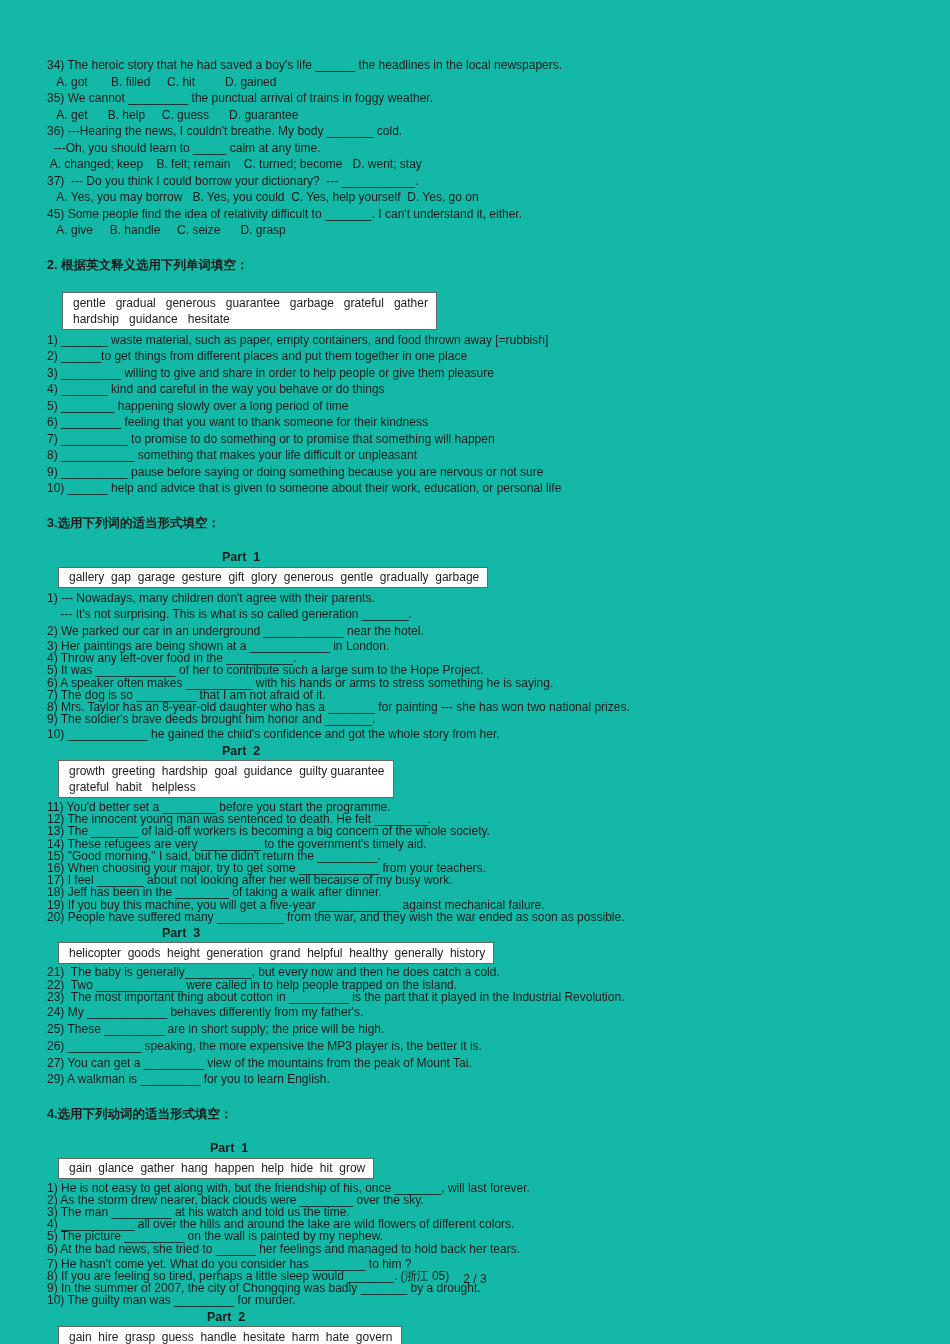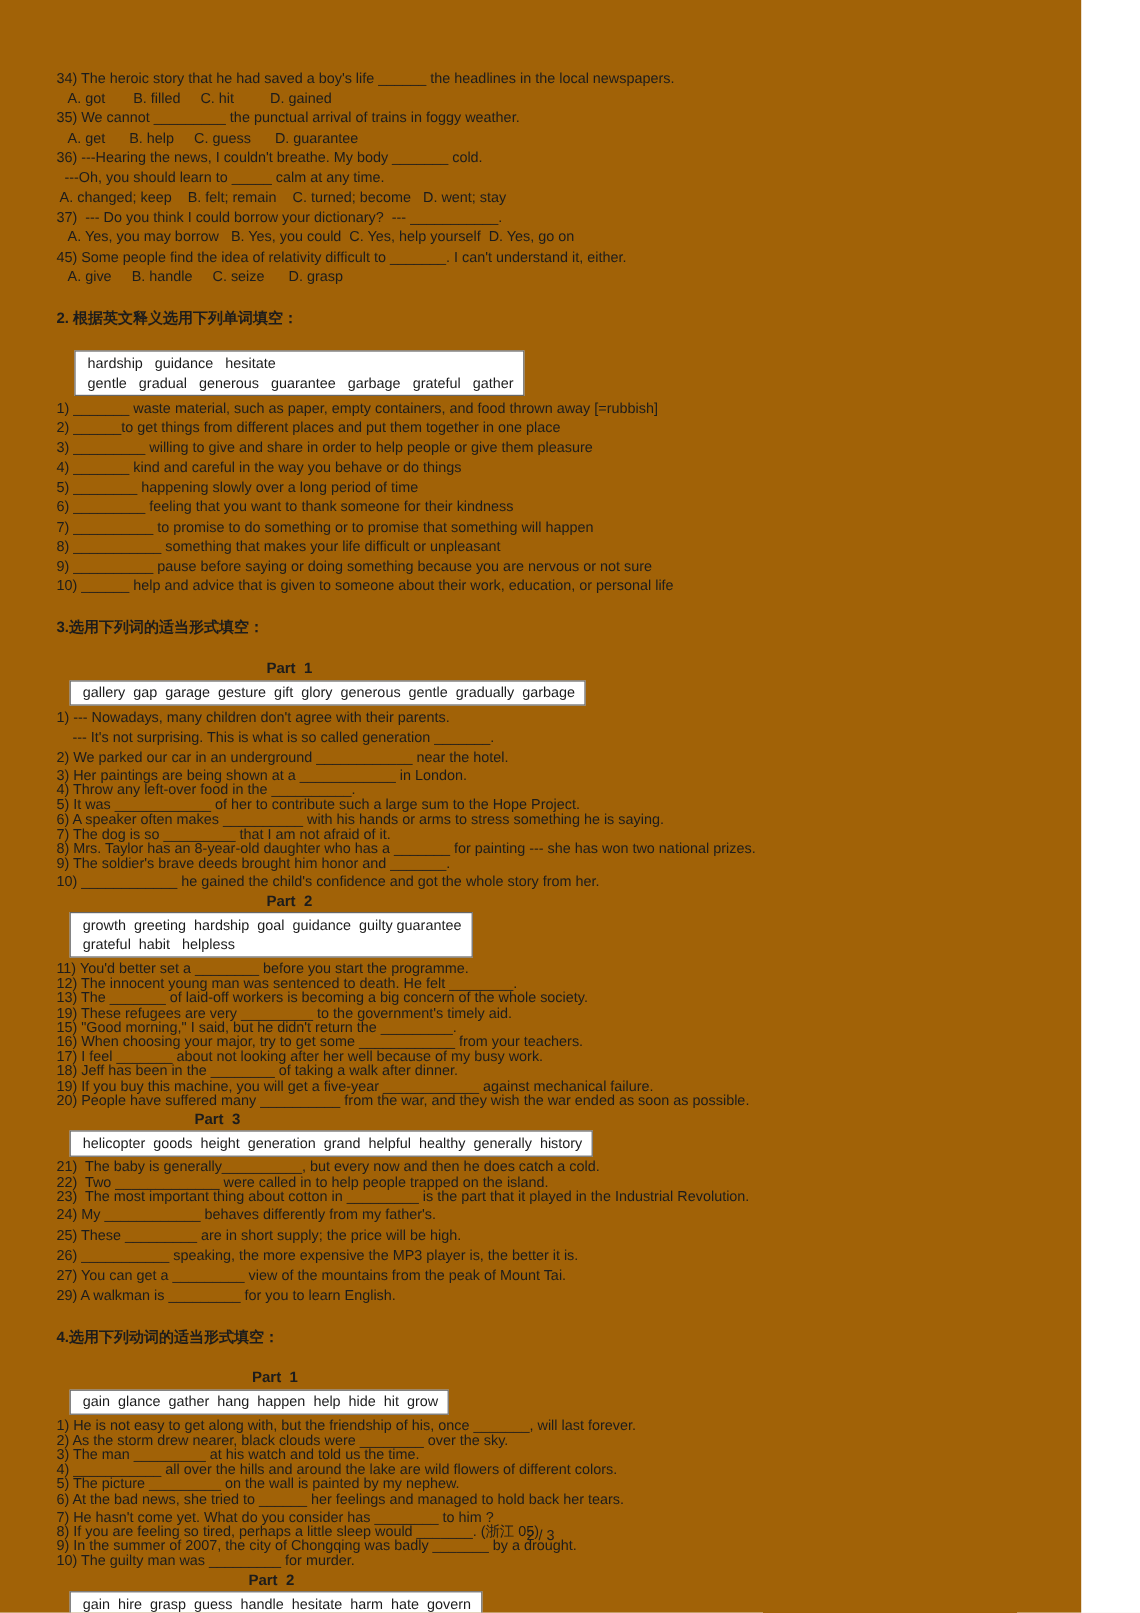--- a/index.html
+++ b/index.html
@@ -1,19 +1,19 @@
 <!DOCTYPE html>
 <html><head>
 <meta charset="utf-8">
 <style>
   html,body { margin:0; padding:0; background:#ffffff; }
   .page {
-    position:relative; width:873px; height:1344px; background:#a16207;
+    position:relative; width:950px; height:1344px; background:#14b8a6;
     font-family:"Liberation Sans","DejaVu Sans",sans-serif;
-    color:#1c1c1c; overflow:hidden;padding-left:28px;
+    color:#1c1c1c; overflow:hidden;
   }
   .content { position:absolute; top:58px; left:47px; right:16px; }
   .line { white-space:pre; font-size:12px; line-height:15px; margin:0 0 1.5px 0; }
   .line.tight { line-height:12.2px; margin-bottom:0; }
   .heading { white-space:pre; font-weight:700; font-size:12.5px; line-height:16px; margin:19px 0; }
   .part { white-space:pre; font-weight:700; font-size:12.5px; line-height:15px; margin:1px 0 0 0; }
   .box {
     width:fit-content; border:1px solid #666; background:#ffffff;
     padding:1.5px 8px 1.5px 10px; margin:1.5px 0 2.5px 11px;
     font-size:12px; line-height:16.5px; white-space:pre;
@@ -33,21 +33,21 @@
       <div class="line">35) We cannot _________ the punctual arrival of trains in foggy weather.</div>
       <div class="line">   A. get      B. help     C. guess      D. guarantee</div>
       <div class="line">36) ---Hearing the news, I couldn't breathe. My body _______ cold.</div>
       <div class="line">  ---Oh, you should learn to _____ calm at any time.</div>
       <div class="line"> A. changed; keep    B. felt; remain    C. turned; become   D. went; stay</div>
       <div class="line">37)  --- Do you think I could borrow your dictionary?  --- ___________.</div>
       <div class="line">   A. Yes, you may borrow   B. Yes, you could  C. Yes, help yourself  D. Yes, go on</div>
       <div class="line">45) Some people find the idea of relativity difficult to _______. I can't understand it, either.</div>
       <div class="line">   A. give     B. handle     C. seize      D. grasp</div>
       <div class="heading">2. 根据英文释义选用下列单词填空：</div>
-      <div class="box" style="margin-left: 15px;"><div>hardship   guidance   hesitate</div><div>gentle   gradual   generous   guarantee   garbage   grateful   gather</div></div>
+      <div class="box" style="margin-left: 15px;"><div>gentle   gradual   generous   guarantee   garbage   grateful   gather</div><div>hardship   guidance   hesitate</div></div>
       <div class="line">1) _______ waste material, such as paper, empty containers, and food thrown away [=rubbish]</div>
       <div class="line">2) ______to get things from different places and put them together in one place</div>
       <div class="line">3) _________ willing to give and share in order to help people or give them pleasure</div>
       <div class="line">4) _______ kind and careful in the way you behave or do things</div>
       <div class="line">5) ________ happening slowly over a long period of time</div>
       <div class="line">6) _________ feeling that you want to thank someone for their kindness</div>
       <div class="line">7) __________ to promise to do something or to promise that something will happen</div>
       <div class="line">8) ___________ something that makes your life difficult or unpleasant</div>
       <div class="line">9) __________ pause before saying or doing something because you are nervous or not sure</div>
       <div class="line">10) ______ help and advice that is given to someone about their work, education, or personal life</div>
@@ -63,21 +63,21 @@
       <div class="line tight">6) A speaker often makes __________ with his hands or arms to stress something he is saying.</div>
       <div class="line tight">7) The dog is so _________ that I am not afraid of it.</div>
       <div class="line tight">8) Mrs. Taylor has an 8-year-old daughter who has a _______ for painting --- she has won two national prizes.</div>
       <div class="line tight">9) The soldier's brave deeds brought him honor and _______.</div>
       <div class="line" style="margin-top: 2px;">10) ____________ he gained the child's confidence and got the whole story from her.</div>
       <div class="part" style="margin-left: 175px;">Part  2</div>
       <div class="box"><div>growth  greeting  hardship  goal  guidance  guilty guarantee</div><div>grateful  habit   helpless</div></div>
       <div class="line tight">11) You'd better set a ________ before you start the programme.</div>
       <div class="line tight">12) The innocent young man was sentenced to death. He felt ________.</div>
       <div class="line tight">13) The _______ of laid-off workers is becoming a big concern of the whole society.</div>
-      <div class="line tight">19) These refugees are very _________ to the government's timely aid.</div>
+      <div class="line tight">14) These refugees are very _________ to the government's timely aid.</div>
       <div class="line tight">15) "Good morning," I said, but he didn't return the _________.</div>
       <div class="line tight">16) When choosing your major, try to get some ____________ from your teachers.</div>
       <div class="line tight">17) I feel _______ about not looking after her well because of my busy work.</div>
       <div class="line tight">18) Jeff has been in the ________ of taking a walk after dinner.</div>
       <div class="line tight">19) If you buy this machine, you will get a five-year ____________ against mechanical failure.</div>
       <div class="line tight">20) People have suffered many __________ from the war, and they wish the war ended as soon as possible.</div>
       <div class="part" style="margin-left: 115px; margin-top: 3px;">Part  3</div>
       <div class="box"><div>helicopter  goods  height  generation  grand  helpful  healthy  generally  history</div></div>
       <div class="line tight">21)  The baby is generally__________, but every now and then he does catch a cold.</div>
       <div class="line tight">22)  Two _____________ were called in to help people trapped on the island.</div>

